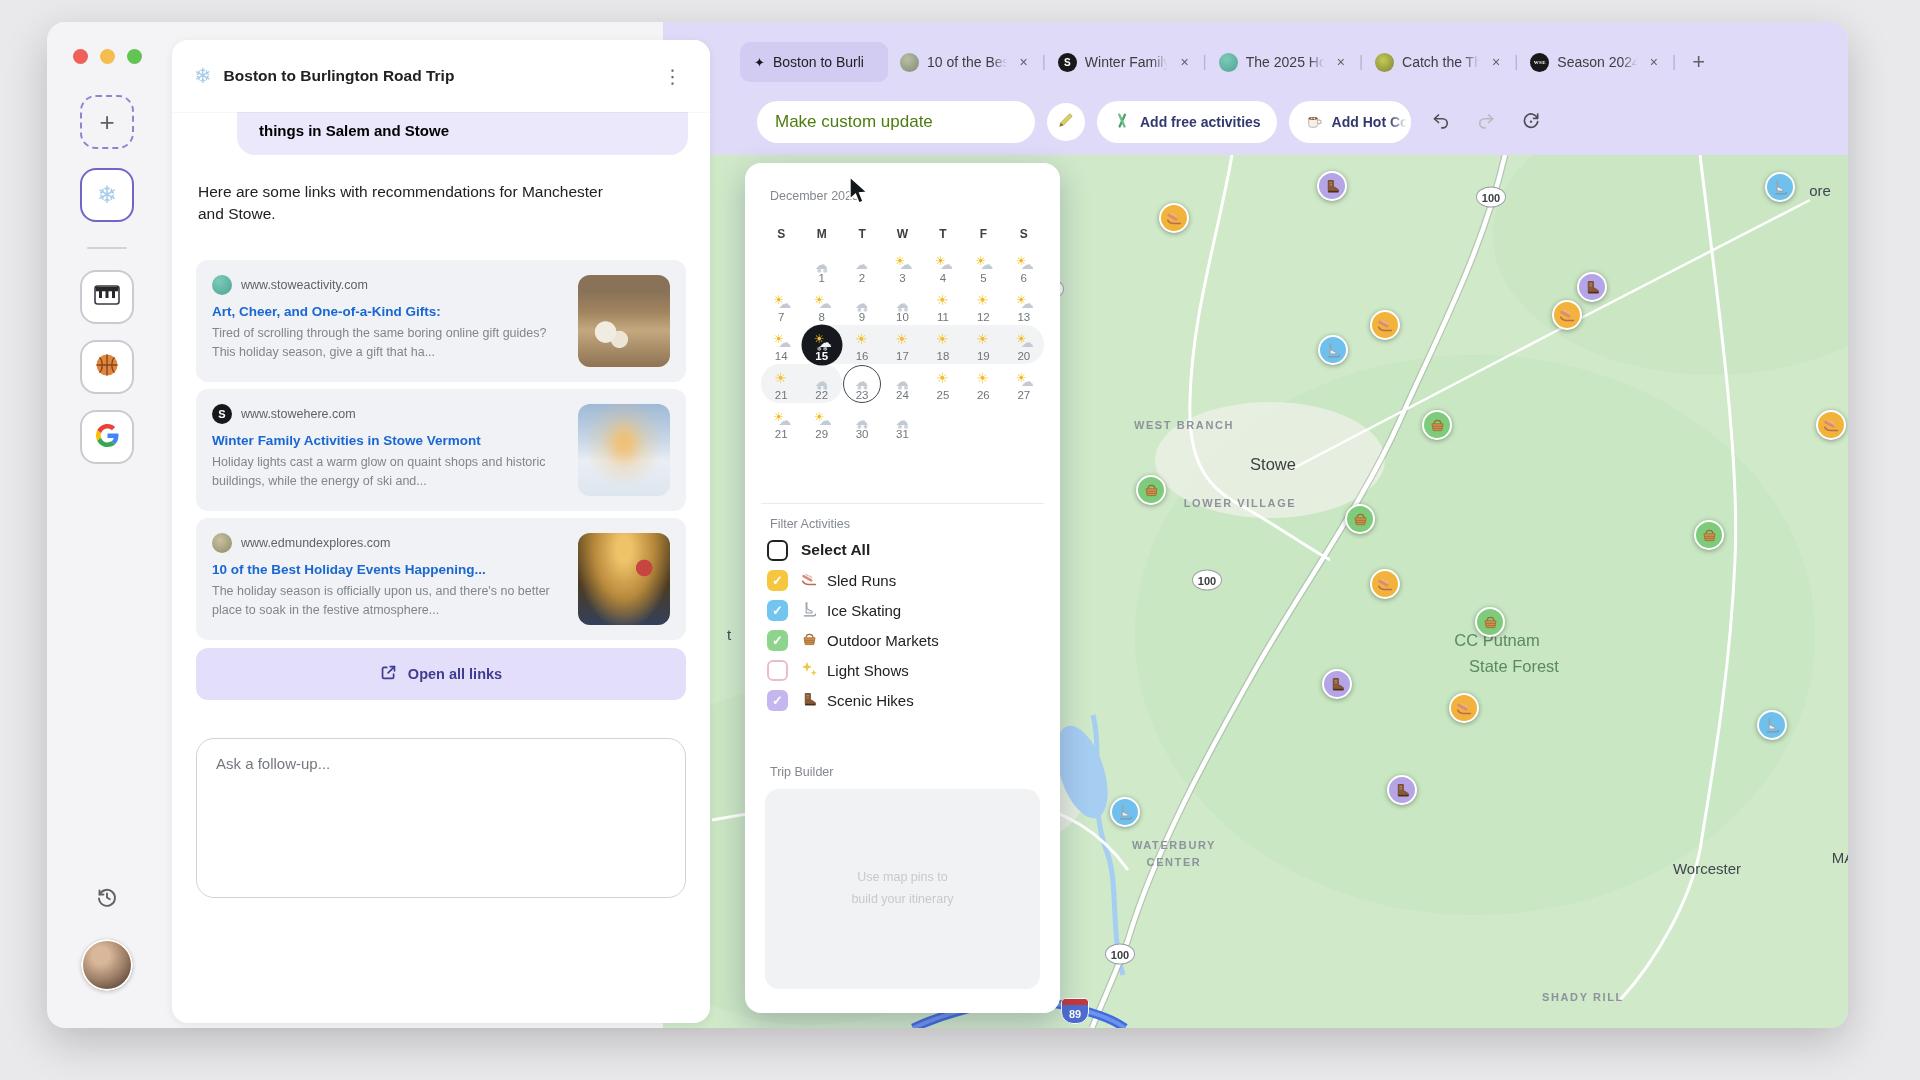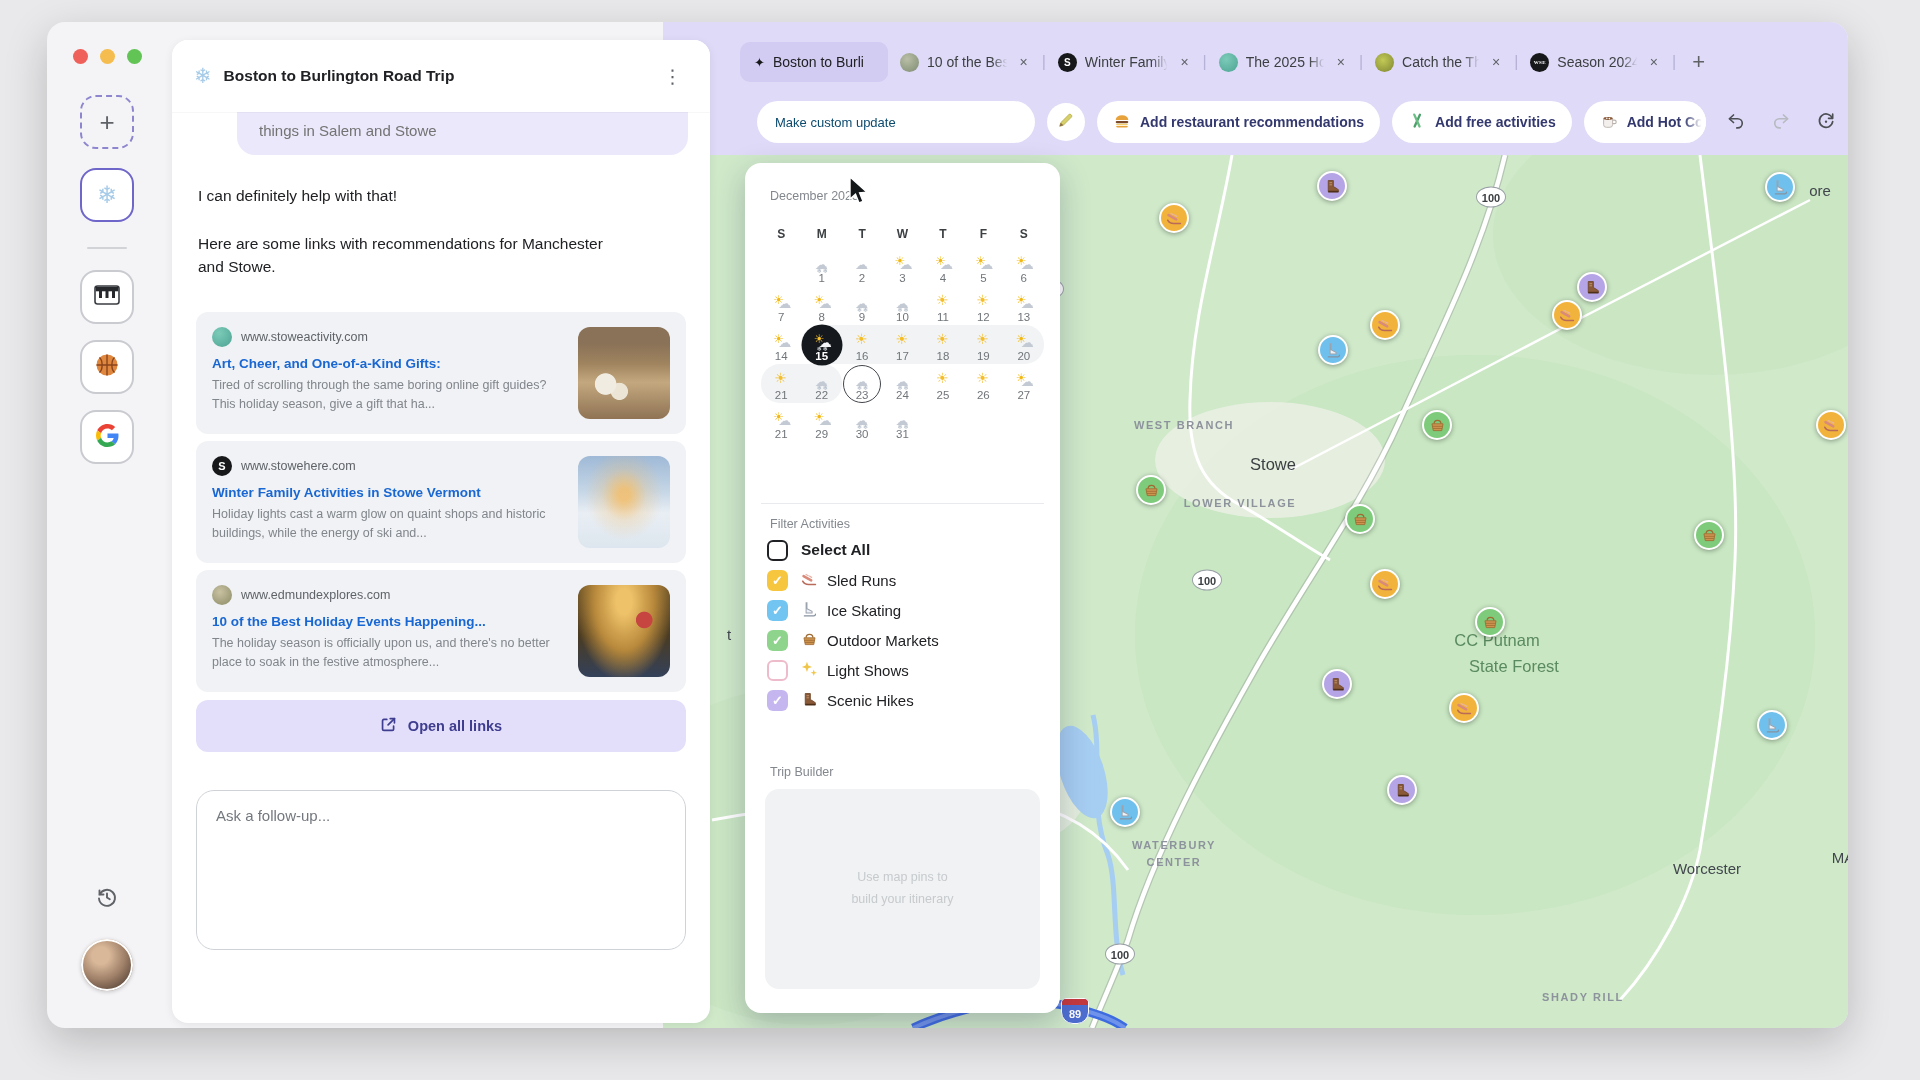--- a/index.html
+++ b/index.html
@@ -31,21 +31,21 @@
 
   
   .chat{position:absolute;left:125px;top:18px;width:538px;height:983px;background:#fff;border-radius:16px;
     box-shadow:0 2px 10px rgba(0,0,0,.07);z-index:5;overflow:hidden;}
   .chat-head{height:72px;display:flex;align-items:center;padding:0 22px;gap:12px;position:relative;z-index:3;
     background:#fff;box-shadow:0 1px 0 rgba(0,0,0,.03);}
   .chat-head .snow{color:#a6cbe8;font-size:21px;}
   .chat-title{font-size:15.5px;font-weight:700;color:#202124;flex:1;}
   .kebab{color:#5f6368;font-size:19px;line-height:1;padding:4px 6px;cursor:default;}
   .bubble{margin:0 22px 0 65px;background:#ebe8fb;border-radius:0 0 18px 18px;padding:10px 22px 16px;
-    font-size:15px;color:#737373;}
+    font-size:15px;color:#000000;font-weight:bold;}
   .para{margin:26px 26px 0;font-size:15.5px;color:#202124;line-height:1.45;}
   .para.first{margin-top:30px;}
   .cards{margin:34px 24px 0;display:flex;flex-direction:column;gap:7px;}
   .card{background:#f0f2f5;border-radius:12px;padding:15px 16px;display:flex;gap:14px;min-height:122px;}
   .card-main{flex:1;min-width:0;}
   .fav-row{display:flex;align-items:center;gap:9px;}
   .favicon{width:20px;height:20px;border-radius:50%;flex:none;display:flex;align-items:center;justify-content:center;
     font-size:11px;font-weight:700;color:#fff;}
   .favicon.teal{background:radial-gradient(circle at 35% 30%,#7ccbb9,#4da392);}
   .favicon.black-s{background:#17181a;}
@@ -91,21 +91,21 @@
   .tab .lbl{font-size:14px;color:#3c4043;max-width:96px;white-space:nowrap;overflow:hidden;position:relative;}
   .tab .lblwrap{position:relative;overflow:hidden;max-width:96px;}
   .tab .lblwrap::after{content:'';position:absolute;right:0;top:0;bottom:0;width:18px;
     background:linear-gradient(90deg,rgba(222,218,247,0),#dedaf7 85%);}
   .tab .close{font-size:14px;color:#5f6368;padding:0 2px;}
   .tabsep{color:#b6b1d6;font-size:16px;flex:none;}
   .newtab{font-size:22px;color:#5f6368;font-weight:300;flex:none;padding:0 4px;}
 
   .toolbar{position:absolute;left:94px;top:78px;right:16px;height:44px;display:flex;align-items:center;gap:12px;}
   .tb-input{width:278px;height:42px;background:#fff;border-radius:21px;display:flex;align-items:center;
-    padding:0 18px;color:#0c4a6e;font-size:13px;flex:none;}
+    padding:0 18px;color:#4d7c0f;font-size:17px;flex:none;}
   .tb-circle{width:38px;height:38px;border-radius:50%;background:#fff;display:flex;align-items:center;
     justify-content:center;flex:none;}
   .tb-pill{height:42px;border-radius:21px;background:#fff;display:flex;align-items:center;gap:9px;
     padding:0 16px;font-size:14px;font-weight:700;color:#33386e;white-space:nowrap;flex:none;}
   .tb-pill.trunc{max-width:150px;overflow:hidden;position:relative;padding-right:2px;}
   .tb-pill.trunc::after{content:'';position:absolute;right:0;top:0;bottom:0;width:22px;
     background:linear-gradient(90deg,rgba(255,255,255,0),#fff 80%);}
   .tb-hist{display:flex;align-items:center;gap:25px;margin-left:8px;}
 
   
@@ -238,21 +238,20 @@
   </div>
   <div class="sb-avatar"></div>
 
   <div class="chat">
     <div class="chat-head">
       <span class="snow">❄</span>
       <span class="chat-title">Boston to Burlington Road Trip</span>
       <span class="kebab">⋮</span>
     </div>
     <div class="bubble">things in Salem and Stowe</div>
-    <div class="para first">I can definitely help with that!</div>
     <div class="para" style="max-width:430px">Here are some links with recommendations for Manchester and Stowe.</div>
     <div class="cards" id="cards">
         <div class="card">
           <div class="card-main">
             <div class="fav-row">
               <span class="favicon teal"></span>
               <span class="card-url">www.stoweactivity.com</span>
             </div>
             <div class="card-title">Art, Cheer, and One-of-a-Kind Gifts:</div>
             <div class="card-desc">Tired of scrolling through the same boring online gift guides? This holiday season, give a gift that ha...</div>
@@ -338,29 +337,20 @@
       <div class="tb-input">Make custom update</div>
       <div class="tb-circle">
         <span>
           <svg width="18" height="18" viewBox="0 0 20 20">
               <path d="M3 17 l1.2-4 9-9 a1.6 1.6 0 0 1 2.3 0 l0.5 0.5 a1.6 1.6 0 0 1 0 2.3 l-9 9 z" fill="#d6cf6a" stroke="#b9b14e" stroke-width="1"></path>
               <path d="M3 17 l1.2-4 2.8 2.8 z" fill="#8a6a4a"></path>
             </svg>
         </span>
       </div>
       <span id="tb-actions" style="display:flex;gap:12px;align-items:center">
-          <div class="tb-pill">
-            <span><svg width="18" height="18" viewBox="0 0 20 20">
-                <path d="M3 9 a7 5.5 0 0 1 14 0 z" fill="#e8a23c"></path>
-                <rect x="3" y="10" width="14" height="2.4" rx="1.2" fill="#7a4a2b"></rect>
-                <rect x="3.5" y="13" width="13" height="1.8" rx="0.9" fill="#f5d06e"></rect>
-                <path d="M3.5 15.5 h13 a1.8 1.8 0 0 1 -1.8 1.8 h-9.4 a1.8 1.8 0 0 1 -1.8 -1.8 z" fill="#e8a23c"></path>
-              </svg></span>
-            <span>Add restaurant recommendations</span>
-          </div>
           <div class="tb-pill">
             <span><svg width="18" height="18" viewBox="0 0 20 20">
                 <rect x="8.8" y="1" width="2.6" height="17" rx="1.3" fill="#4da06a" transform="rotate(24 10 10)"></rect>
                 <rect x="8.8" y="1" width="2.6" height="17" rx="1.3" fill="#6bbd85" transform="rotate(-24 10 10)"></rect>
               </svg></span>
             <span>Add free activities</span>
           </div>
           <div class="tb-pill trunc">
             <span><svg width="18" height="18" viewBox="0 0 20 20">
                 <path d="M4 7 h10 v7 a3 3 0 0 1 -3 3 h-4 a3 3 0 0 1 -3 -3 z" fill="#f3efec" stroke="#b9b2ac" stroke-width="1"></path>

